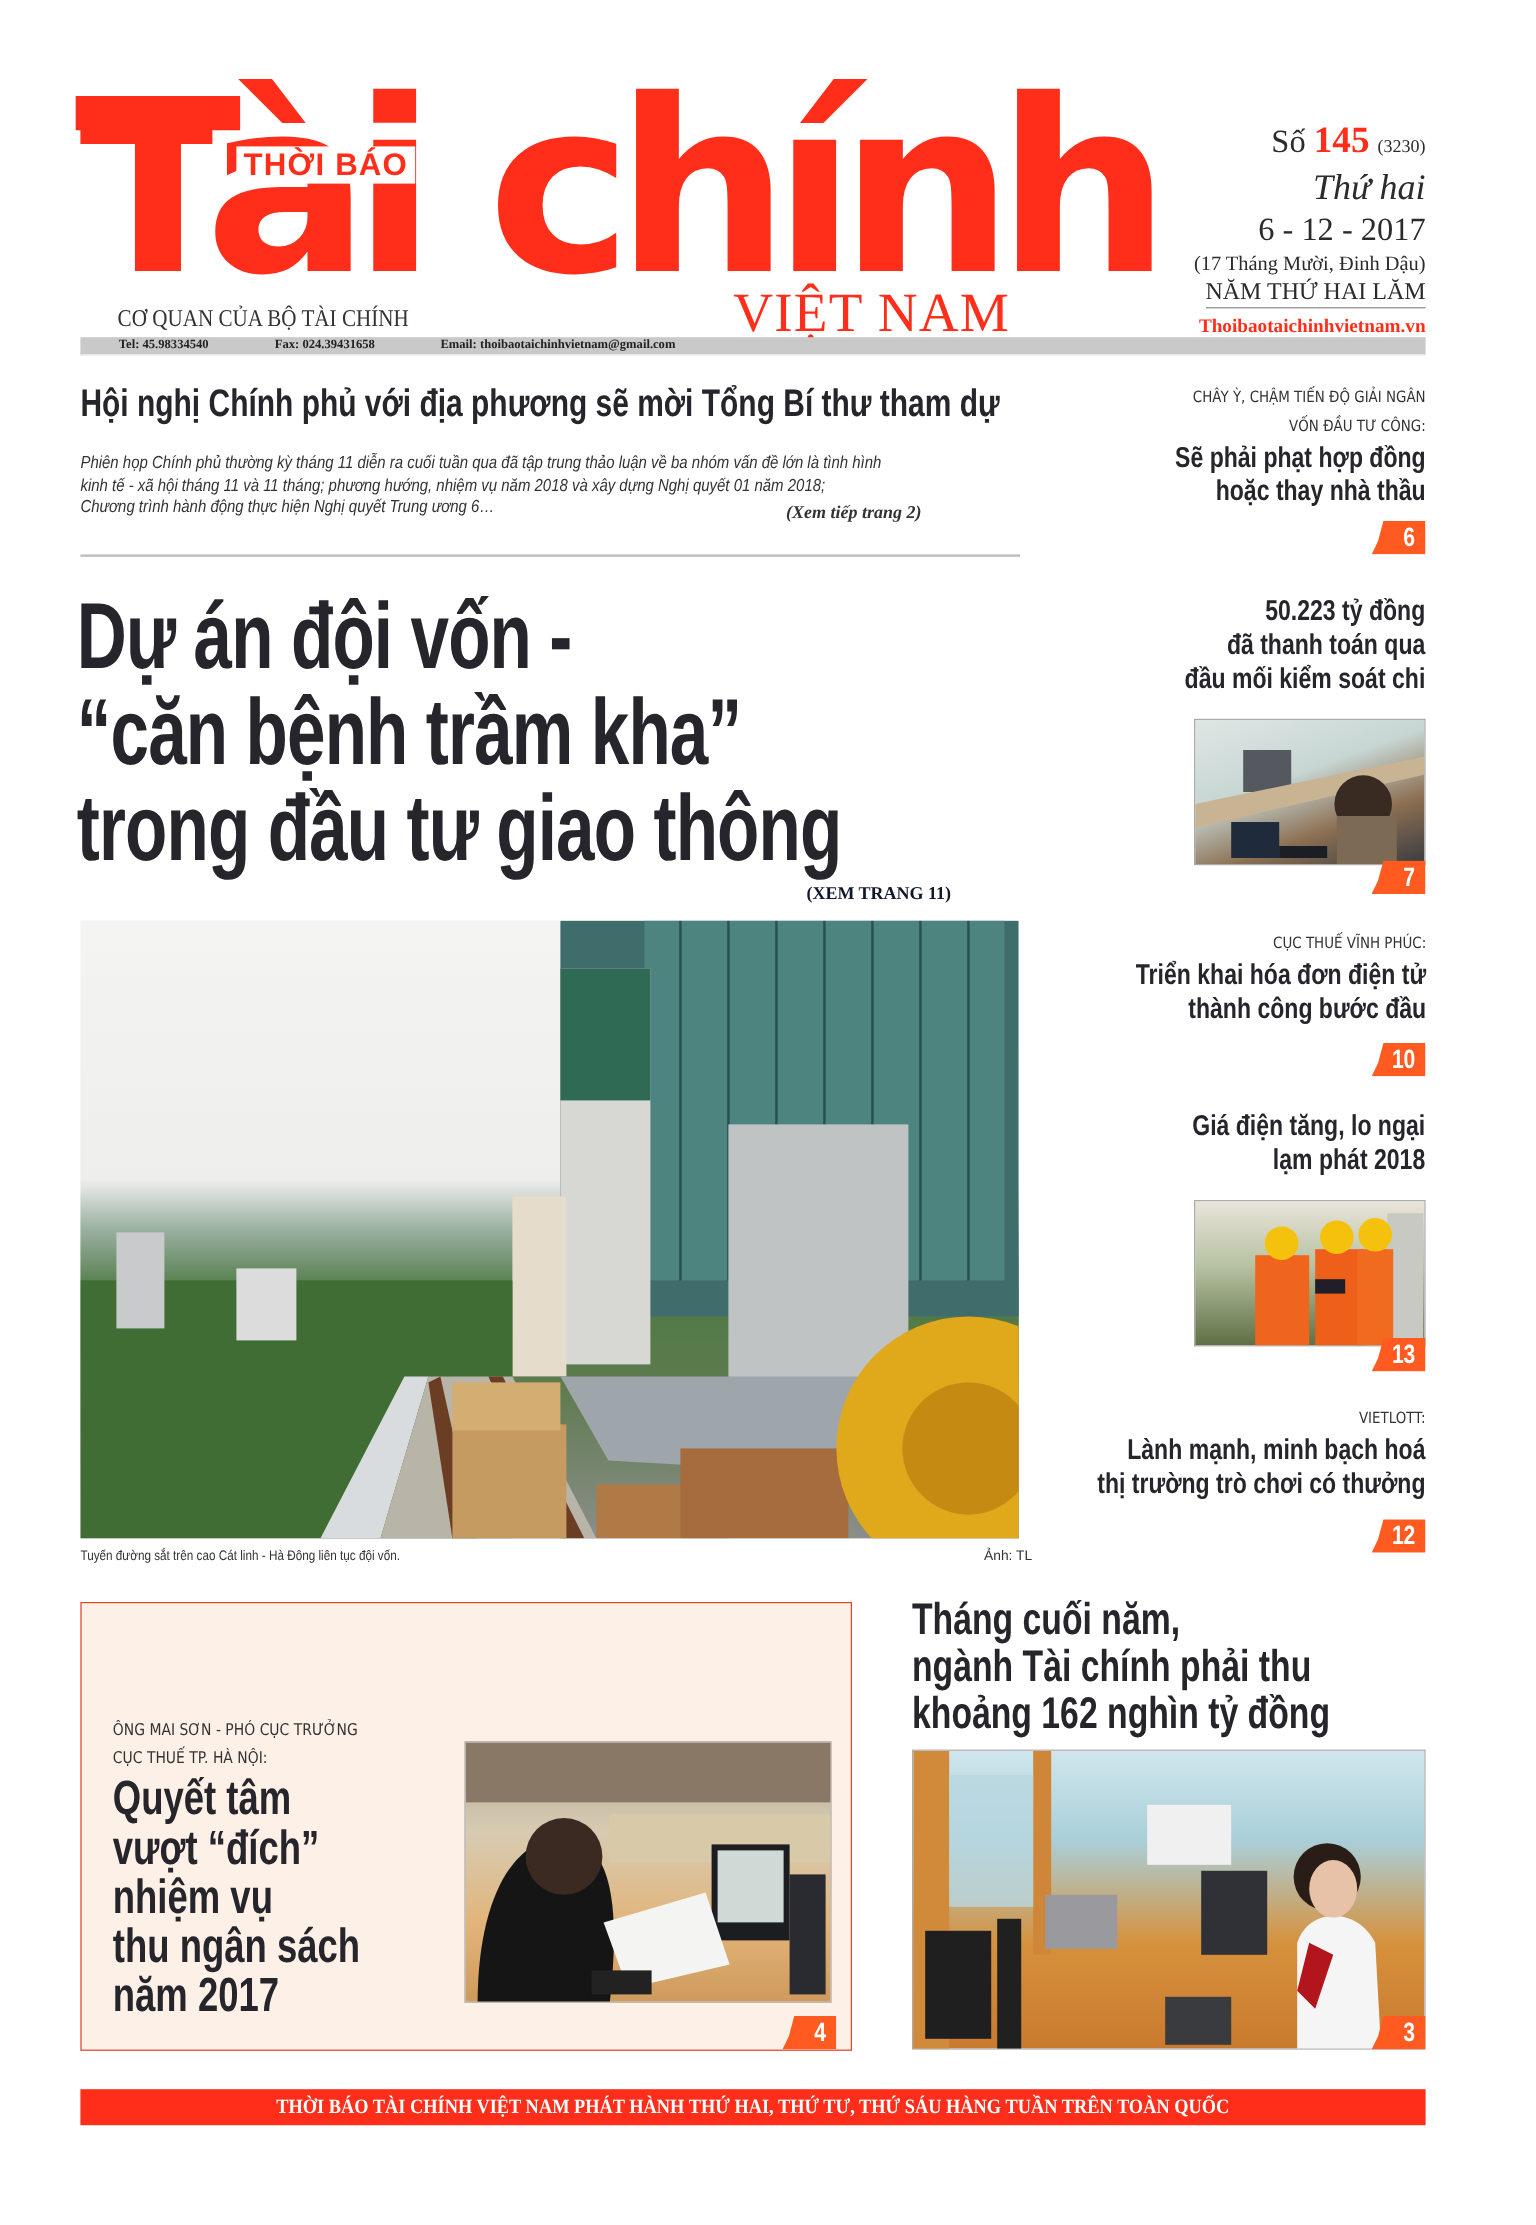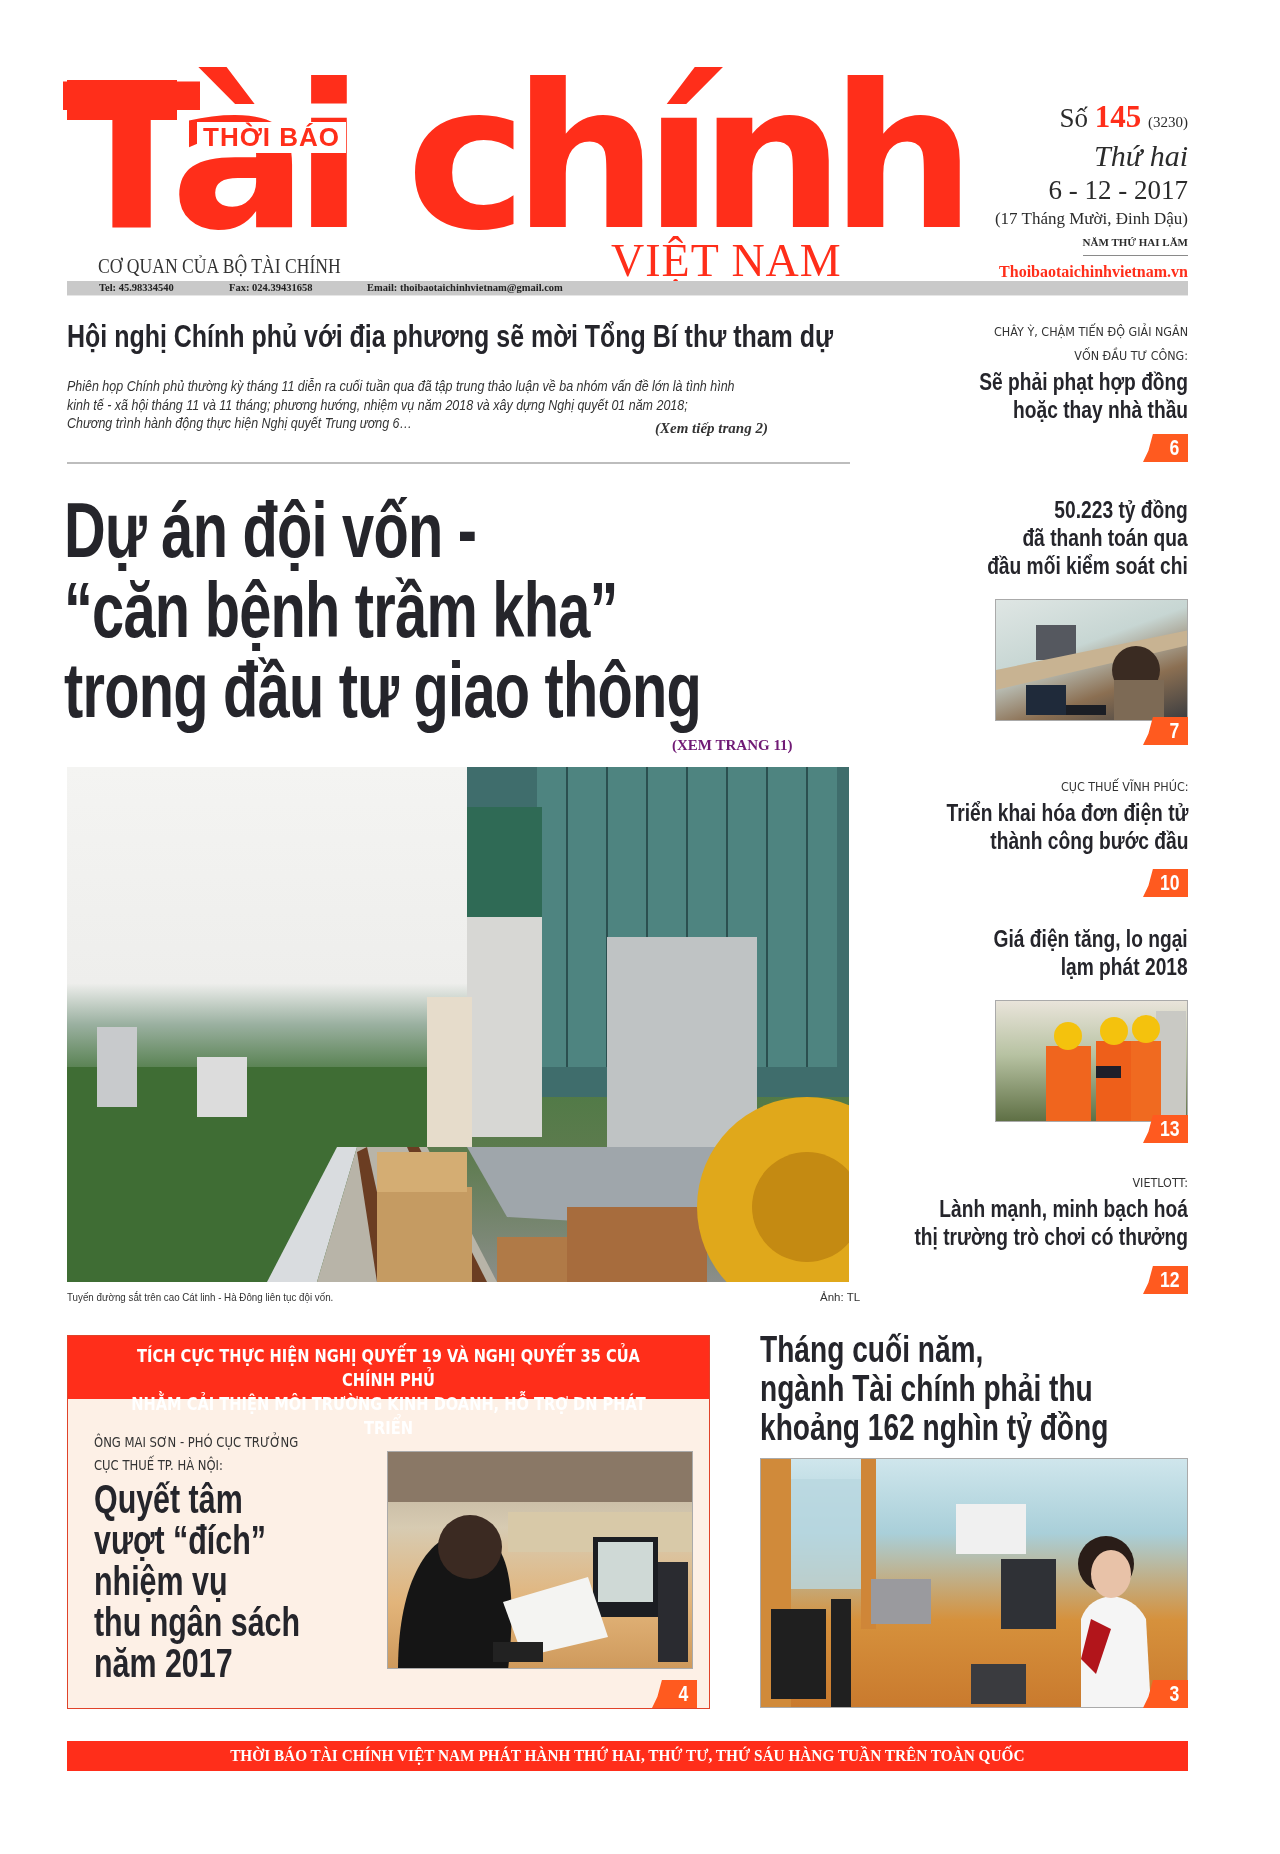--- a/index.html
+++ b/index.html
@@ -13,30 +13,30 @@
   .agency { left: 98px; top: 255px; font-family: "Liberation Serif", serif; font-size: 20px; color: #333; transform: scaleX(0.88); transform-origin: left; }
   .contact-strip { left: 67px; top: 281px; width: 1121px; height: 14px; background: #c9c9c9; border-bottom: 1px solid #e6e6e6; }
   .contact-strip span { position: absolute; top: 0; font-family: "Liberation Serif", serif; font-weight: bold; font-size: 10.5px; line-height: 14px; color: #222; }
   .issue { right: 92px; top: 100px; text-align: right; font-family: "Liberation Serif", serif; color: #2b2b2b; }
   .issue .line1 { font-size: 27px; line-height: 34px; }
   .issue .num { color: #ff2e1a; font-weight: bold; font-size: 31px; }
   .issue .old { font-size: 15px; }
   .issue .day { font-style: italic; font-size: 30px; line-height: 34px; }
   .issue .date { font-size: 27px; line-height: 34px; }
   .issue .lunar { font-size: 17px; line-height: 24px; }
-  .issue .year { font-size: 11px; font-weight: bold; line-height: 22px; border-bottom: 1px solid #8a8a8a; display: inline-block; padding-bottom: 2px; }
+  .issue .year { font-size: 20px; font-weight: normal; line-height: 22px; border-bottom: 1px solid #8a8a8a; display: inline-block; padding-bottom: 2px; }
   .issue .site { font-size: 16px; font-weight: bold; color: #ff2e1a; line-height: 28px; margin-top: 2px; }
   
   .condensed { font-family: "Liberation Sans", sans-serif; font-weight: bold; color: #25252b; transform-origin: left top; }
   .h1 { left: 67px; top: 318px; font-size: 32px; transform: scaleX(0.78); white-space: nowrap; }
   .lead { left: 67px; top: 377px; width: 760px; font-style: italic; font-size: 14.5px; line-height: 18.5px; color: #333; transform: scaleX(0.86); transform-origin: left top; width: 880px; }
   .more2 { left: 655px; top: 420px; font-family: "Liberation Serif", serif; font-style: italic; font-weight: bold; font-size: 15px; color: #333; }
   .divider { left: 67px; top: 462px; width: 783px; height: 2px; background: #bdbdbd; }
   .hero { left: 64px; top: 490px; font-size: 78px; line-height: 80px; transform: scaleX(0.74); white-space: nowrap; letter-spacing: -1px; }
-  .see11 { left: 672px; top: 737px; font-family: "Liberation Serif", serif; font-weight: bold; font-size: 15px; color: #701a75; }
+  .see11 { left: 672px; top: 737px; font-family: "Liberation Serif", serif; font-weight: bold; font-size: 15px; color: #0f172a; }
   
   .photo { overflow: hidden; }
   .main-photo { left: 67px; top: 767px; width: 782px; height: 515px; background: linear-gradient(180deg,#f4f4f2 0%,#eeeeec 42%,#9ab0a0 50%,#4e7a45 60%,#5d7b4e 75%,#8b8e8a 100%); }
   .caption { left: 67px; top: 1291px; font-size: 11.5px; color: #333; transform: scaleX(0.85); transform-origin: left; }
   .credit { left: 820px; top: 1291px; font-size: 11.5px; color: #333; }
   
   .rc { right: 92px; text-align: right; }
   .kicker { font-family: "DejaVu Sans", sans-serif; font-size: 13px; color: #333; line-height: 24px; transform: scaleX(0.86); transform-origin: right top; text-transform: uppercase; }
   .rtitle { font-size: 24px; line-height: 28px; transform: scaleX(0.8); transform-origin: right top; white-space: nowrap; }
   .badge { position: absolute; width: 45px; height: 28px; background: #ff5a1f; color: #fff; font-weight: bold; font-size: 22px; line-height: 28px; text-align: right; padding-right: 9px; box-sizing: border-box; clip-path: polygon(22% 0,100% 0,100% 100%,0 100%,12% 60%); font-family: "Liberation Sans", sans-serif; }
@@ -182,24 +182,20 @@
 <div class="badge" style="left:1143px;top:1115px;"><span>13</span></div>
 
 <div class="abs rc" style="top:1171px;">
   <div class="kicker">VIETLOTT:</div>
   <div class="condensed rtitle">Lành mạnh, minh bạch hoá</div>
   <div class="condensed rtitle">thị trường trò chơi có thưởng</div>
 </div>
 <div class="badge" style="left:1143px;top:1266px;"><span>12</span></div>
 
 <div class="abs box">
-  <div class="abs box-head">
-    <div>TÍCH CỰC THỰC HIỆN NGHỊ QUYẾT 19 VÀ NGHỊ QUYẾT 35 CỦA CHÍNH PHỦ</div>
-    <div>NHẰM CẢI THIỆN MÔI TRƯỜNG KINH DOANH, HỖ TRỢ DN PHÁT TRIỂN</div>
-  </div>
   <div class="abs box-kicker">
     <div>ÔNG MAI SƠN - PHÓ CỤC TRƯỞNG</div>
     <div>CỤC THUẾ TP. HÀ NỘI:</div>
   </div>
   <div class="abs condensed box-title">
     <div>Quyết tâm</div>
     <div>vượt “đích”</div>
     <div>nhiệm vụ</div>
     <div>thu ngân sách</div>
     <div>năm 2017</div>

